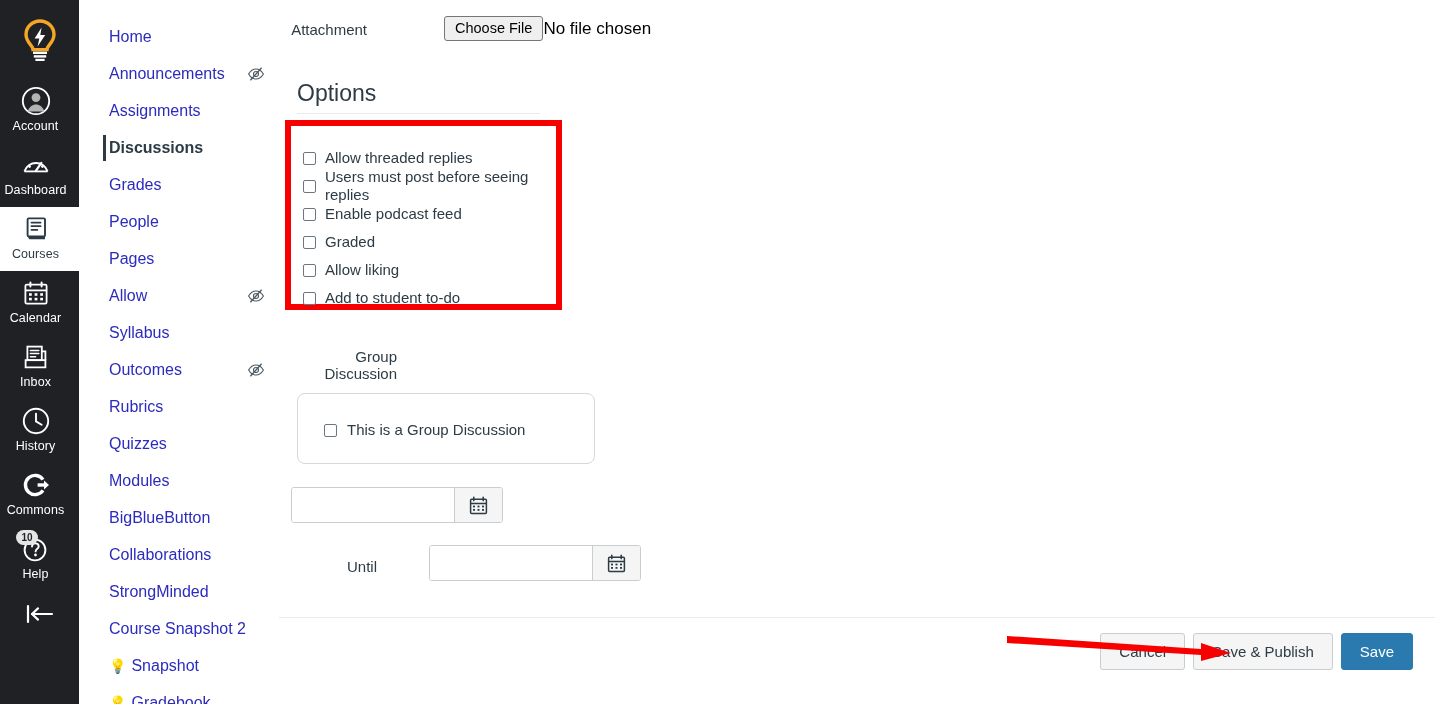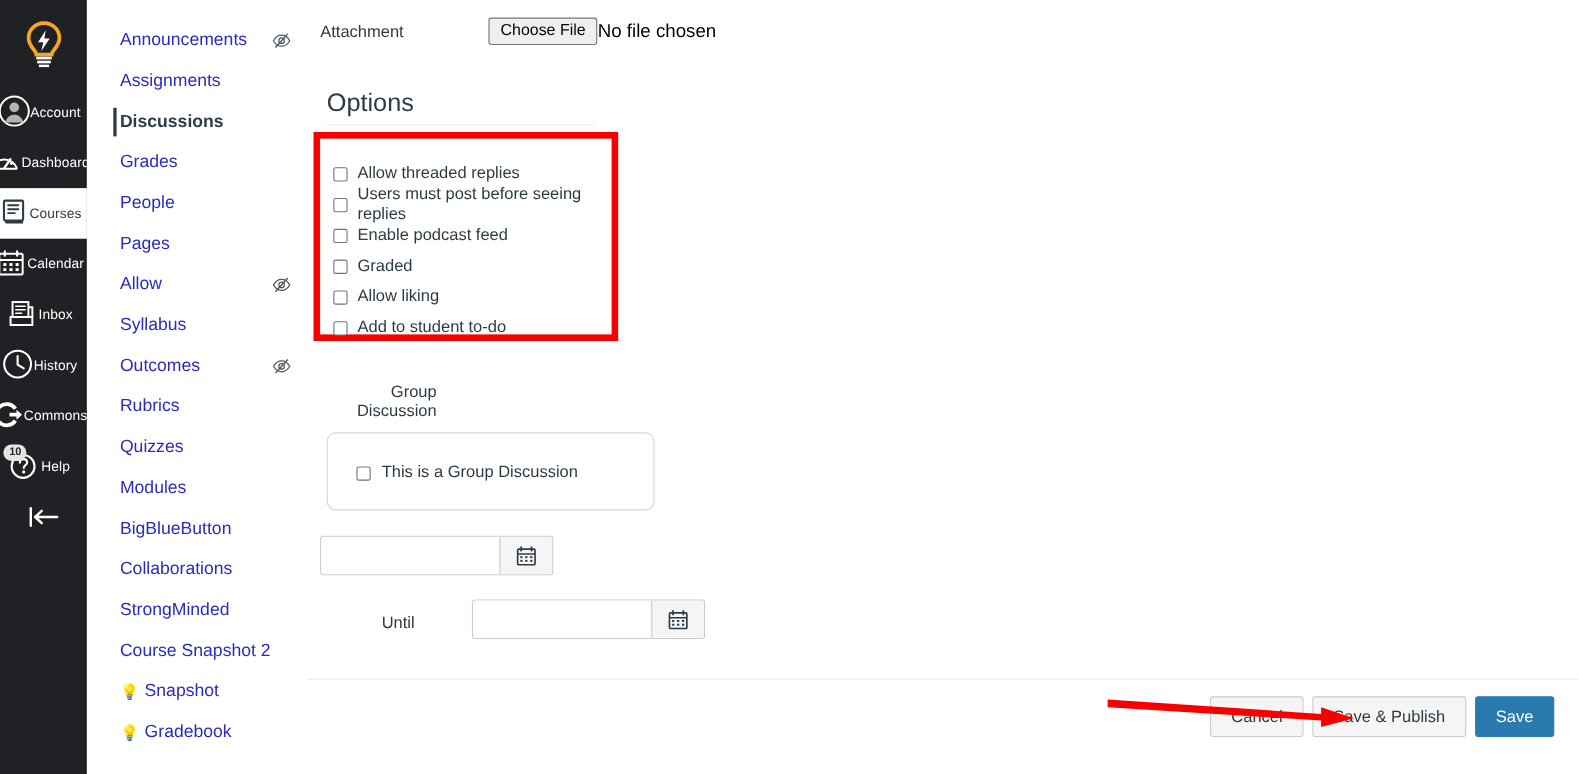--- a/index.html
+++ b/index.html
@@ -16,21 +16,21 @@
   #global-nav {
     position: absolute; left: 0; top: 0;
     width: 79px; height: 704px;
     background: #1f2125;
     color: #ffffff;
   }
   .gn-logo {
     height: 79px; display: flex; align-items: center; justify-content: center;
   }
   .gn-item {
-    display: flex; flex-direction: row; align-items: center; justify-content: center;
+    display: flex; flex-direction: column; align-items: center; justify-content: center;
     padding: 7px 8px 9px 0;
     cursor: pointer;
     position: relative;
   }
   .gn-item .gn-label {
     font-size: 12.5px; line-height: 15px; margin-top: 3px;
     letter-spacing: .1px;
   }
   .gn-item.active { background: #ffffff; color: #2d3b45; }
   .gn-icon { width: 30px; height: 30px; display: block; position: relative; }
@@ -327,20 +327,23 @@
       <svg width="34" height="22" viewBox="0 0 34 22">
         <path d="M5 3 L5 19" stroke="#ffffff" stroke-width="2.2" stroke-linecap="round"></path>
         <path d="M9 11 L29 11" stroke="#ffffff" stroke-width="2.2" stroke-linecap="round"></path>
         <path d="M15 5.4 L9 11 L15 16.6" fill="none" stroke="#ffffff" stroke-width="2.2" stroke-linecap="round" stroke-linejoin="round"></path>
       </svg>
     </div>
   </nav>
 
   <nav id="course-nav">
 
+    <a class="cn-item">
+      <span class="cn-label">Home</span>
+    </a>
 
     <a class="cn-item">
       <span class="cn-label">Announcements</span>
       <span class="cn-hidden-icon">
         <svg width="18" height="18" viewBox="0 0 18 18">
           <path d="M1.6 9 C3.6 5.6 6.2 4 9 4 C11.8 4 14.4 5.6 16.4 9 C14.4 12.4 11.8 14 9 14 C6.2 14 3.6 12.4 1.6 9 Z" fill="none" stroke="#2d3b45" stroke-width="1.1"></path>
           <circle cx="9" cy="9" r="2.5" fill="none" stroke="#2d3b45" stroke-width="1.1"></circle>
           <path d="M3.4 15.2 L14.6 2.8" stroke="#2d3b45" stroke-width="1.3"></path>
         </svg>
       </span>

